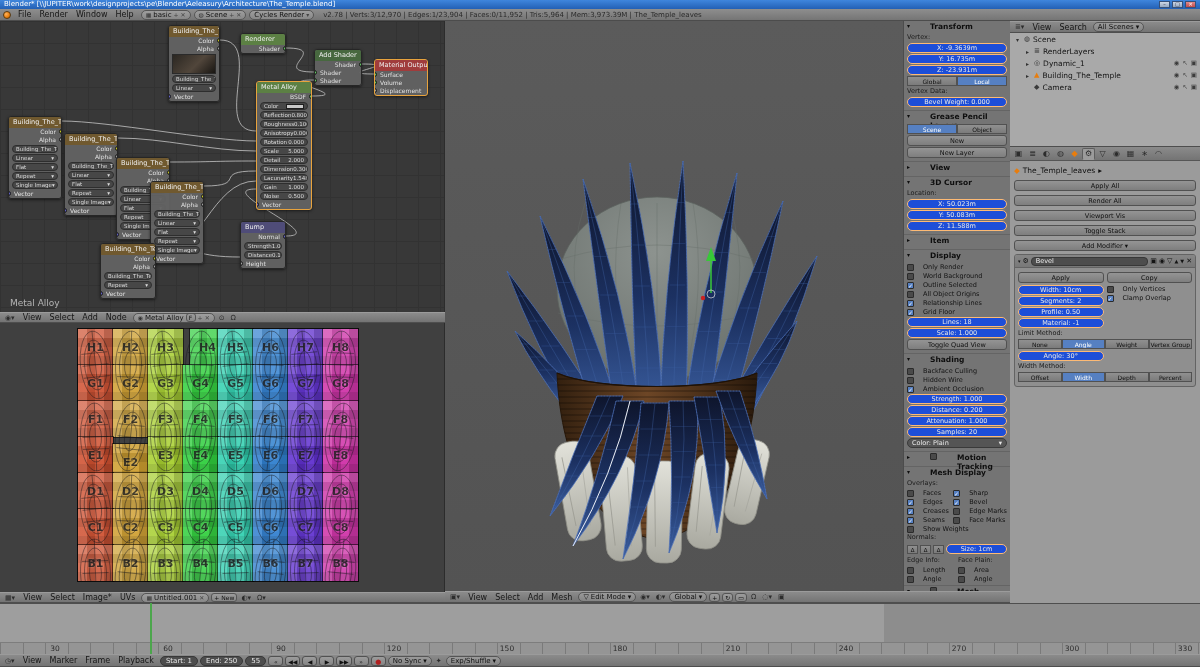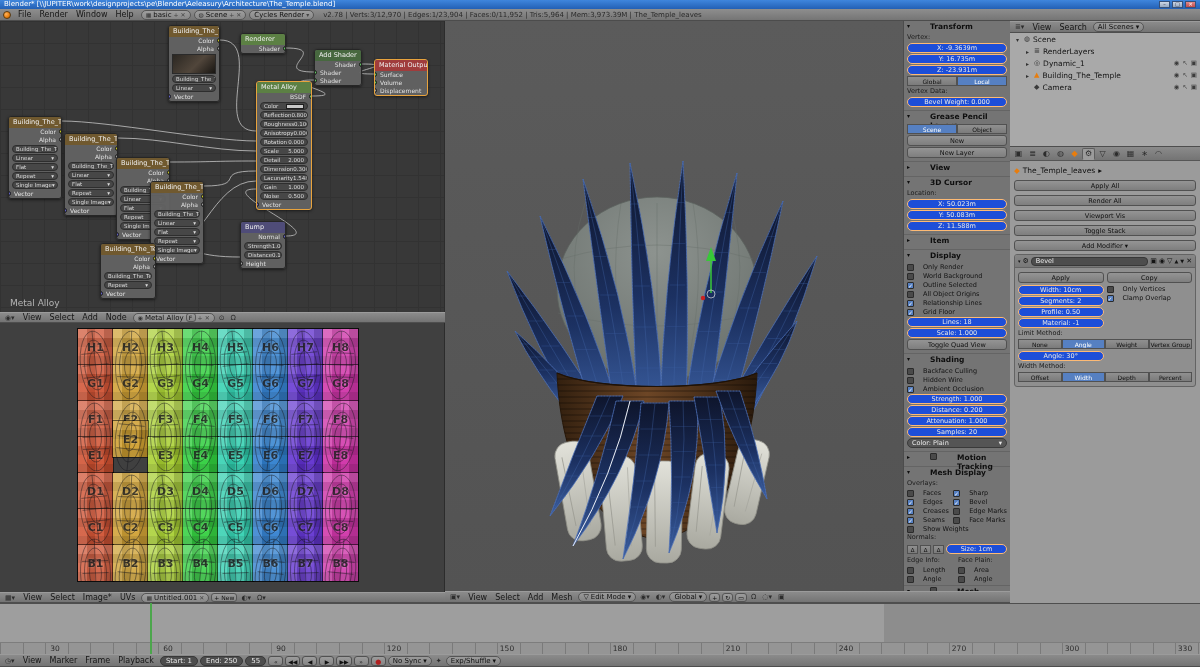--- a/index.html
+++ b/index.html
@@ -426,21 +426,21 @@
     <span class="hicon">⊙</span>
     <span class="hicon">Ω</span>
   </div>
 
   <div id="uv-editor" class="abs">
     <div id="uv-grid">
 
     <div class="uvcell" style="left: 0px; top: 0px; background-color: rgb(211, 98, 69);">H1</div>
         <div class="uvcell" style="left: 35px; top: 0px; background-color: rgb(211, 169, 69);">H2</div>
         <div class="uvcell" style="left: 70px; top: 0px; background-color: rgb(176, 211, 69);">H3</div>
-        <div class="uvcell" style="left: 105px; top: 0px; background-color: rgb(69, 211, 81);">H4</div>
+        <div class="uvcell" style="left: 112px; top: 0px; background-color: rgb(69, 211, 81);">H4</div>
         <div class="uvcell" style="left: 140px; top: 0px; background-color: rgb(69, 211, 183);">H5</div>
         <div class="uvcell" style="left: 175px; top: 0px; background-color: rgb(69, 140, 211);">H6</div>
         <div class="uvcell" style="left: 210px; top: 0px; background-color: rgb(112, 69, 211);">H7</div>
         <div class="uvcell" style="left: 245px; top: 0px; background-color: rgb(211, 69, 176);">H8</div>
         <div class="uvcell" style="left: 0px; top: 36px; background-color: rgb(208, 84, 53);">G1</div>
         <div class="uvcell" style="left: 35px; top: 36px; background-color: rgb(208, 161, 53);">G2</div>
         <div class="uvcell" style="left: 70px; top: 36px; background-color: rgb(169, 208, 53);">G3</div>
         <div class="uvcell" style="left: 105px; top: 36px; background-color: rgb(53, 208, 65);">G4</div>
         <div class="uvcell" style="left: 140px; top: 36px; background-color: rgb(53, 208, 177);">G5</div>
         <div class="uvcell" style="left: 175px; top: 36px; background-color: rgb(53, 130, 208);">G6</div>
@@ -448,21 +448,21 @@
         <div class="uvcell" style="left: 245px; top: 36px; background-color: rgb(208, 53, 169);">G8</div>
         <div class="uvcell" style="left: 0px; top: 72px; background-color: rgb(212, 101, 73);">F1</div>
         <div class="uvcell" style="left: 35px; top: 72px; background-color: rgb(212, 171, 73);">F2</div>
         <div class="uvcell" style="left: 70px; top: 72px; background-color: rgb(178, 212, 73);">F3</div>
         <div class="uvcell" style="left: 105px; top: 72px; background-color: rgb(73, 212, 85);">F4</div>
         <div class="uvcell" style="left: 140px; top: 72px; background-color: rgb(73, 212, 185);">F5</div>
         <div class="uvcell" style="left: 175px; top: 72px; background-color: rgb(73, 143, 212);">F6</div>
         <div class="uvcell" style="left: 210px; top: 72px; background-color: rgb(115, 73, 212);">F7</div>
         <div class="uvcell" style="left: 245px; top: 72px; background-color: rgb(212, 73, 178);">F8</div>
         <div class="uvcell" style="left: 0px; top: 108px; background-color: rgb(207, 80, 48);">E1</div>
-        <div class="uvcell" style="left: 35px; top: 92px; background-color: rgb(207, 159, 48); text-align: center;">E2</div>
+        <div class="uvcell" style="left: 35px; top: 115px; background-color: rgb(207, 159, 48); text-align: center;">E2</div>
         <div class="uvcell" style="left: 70px; top: 108px; background-color: rgb(167, 207, 48);">E3</div>
         <div class="uvcell" style="left: 105px; top: 108px; background-color: rgb(48, 207, 62);">E4</div>
         <div class="uvcell" style="left: 140px; top: 108px; background-color: rgb(48, 207, 175);">E5</div>
         <div class="uvcell" style="left: 175px; top: 108px; background-color: rgb(48, 128, 207);">E6</div>
         <div class="uvcell" style="left: 210px; top: 108px; background-color: rgb(96, 48, 207);">E7</div>
         <div class="uvcell" style="left: 245px; top: 108px; background-color: rgb(207, 48, 167);">E8</div>
         <div class="uvcell" style="left: 0px; top: 144px; background-color: rgb(210, 94, 65);">D1</div>
         <div class="uvcell" style="left: 35px; top: 144px; background-color: rgb(210, 167, 65);">D2</div>
         <div class="uvcell" style="left: 70px; top: 144px; background-color: rgb(174, 210, 65);">D3</div>
         <div class="uvcell" style="left: 105px; top: 144px; background-color: rgb(65, 210, 77);">D4</div>

